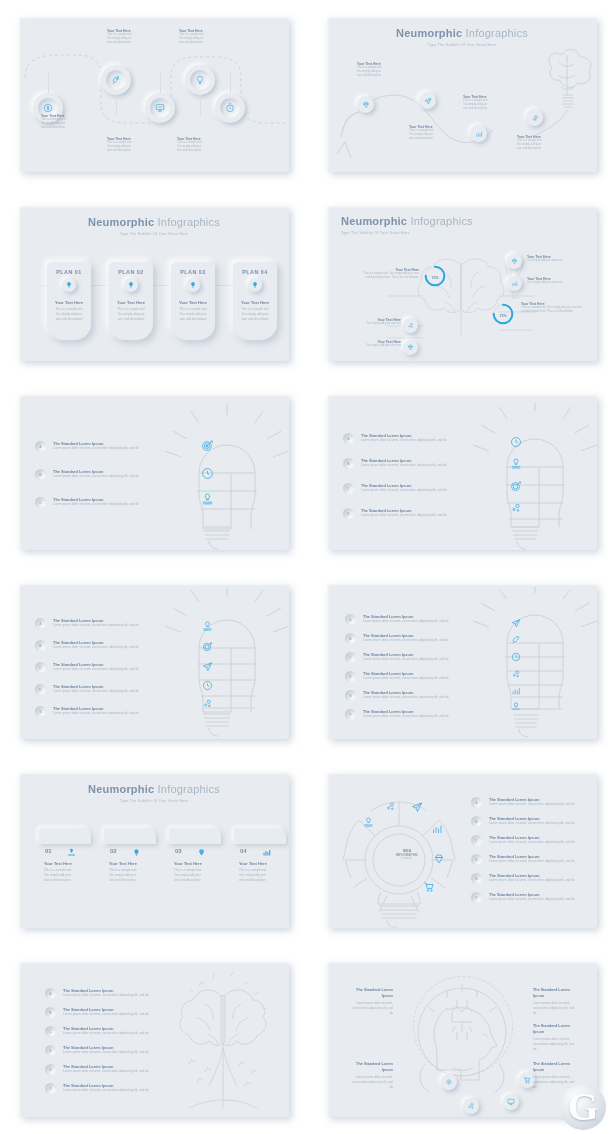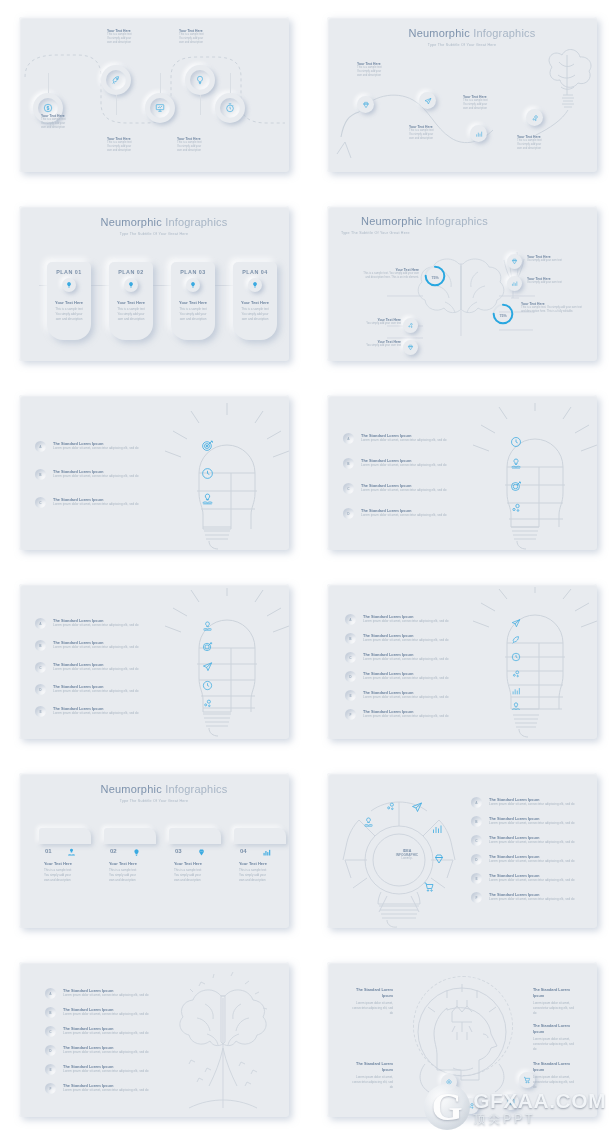--- a/index.html
+++ b/index.html
@@ -8,21 +8,21 @@
   .grid{display:grid;grid-template-columns:1fr 1fr;grid-template-rows:repeat(6,189px);}
   .cell{position:relative;display:flex;align-items:center;justify-content:center;}
   .slide{position:relative;width:270px;height:155px;background:#e8ebef;border-radius:3px;
          box-shadow:3px 3px 7px rgba(163,177,198,.5), -2px -2px 6px rgba(255,255,255,.85);
          overflow:hidden;}
   .slide:after{content:"";position:absolute;inset:0;border-radius:3px;pointer-events:none;
          box-shadow:inset 1px 1px 2px rgba(255,255,255,.7);}
 
   
   .ttl{text-align:center;font-size:11px;letter-spacing:.2px;line-height:1;margin-top:11px;}
-  .ttl b{color:#7e93ad;font-weight:400;margin-left:20px;}
+  .ttl b{color:#7e93ad;font-weight:700;}
   .ttl span{color:#a8b6c6;font-weight:400;}
   .sub{text-align:center;font-size:3.6px;color:#a9b6c4;margin-top:4px;letter-spacing:.25px;}
   .ttl-l{text-align:left;padding-left:14px;}
   .sub-l{text-align:left;padding-left:14px;}
   .h6{font-size:3.9px;color:#6f86a1;font-weight:700;line-height:1.35;}
   .p6{font-size:3.1px;color:#aab6c3;line-height:1.5;}
   .h5{font-size:3.4px;color:#6f86a1;font-weight:700;}
   .p5{font-size:2.7px;color:#aeb9c6;line-height:1.5;}
 
   
@@ -1072,19 +1072,15 @@
        <div class="h">The Standard Lorem Ipsum</div>
        <div class="p">Lorem ipsum dolor sit amet, consectetur adipiscing elit, sed do</div>
      </div>
    </div>
   </div>
 
 </div>
 
 <div class="wm">
   <div class="gl">G</div>
-  <div class="wt">
-    <div class="a">GFXAA.COM</div>
-    <div class="b">顶尖PPT</div>
-  </div>
 </div>
 
 </div>
 
 </body></html>

